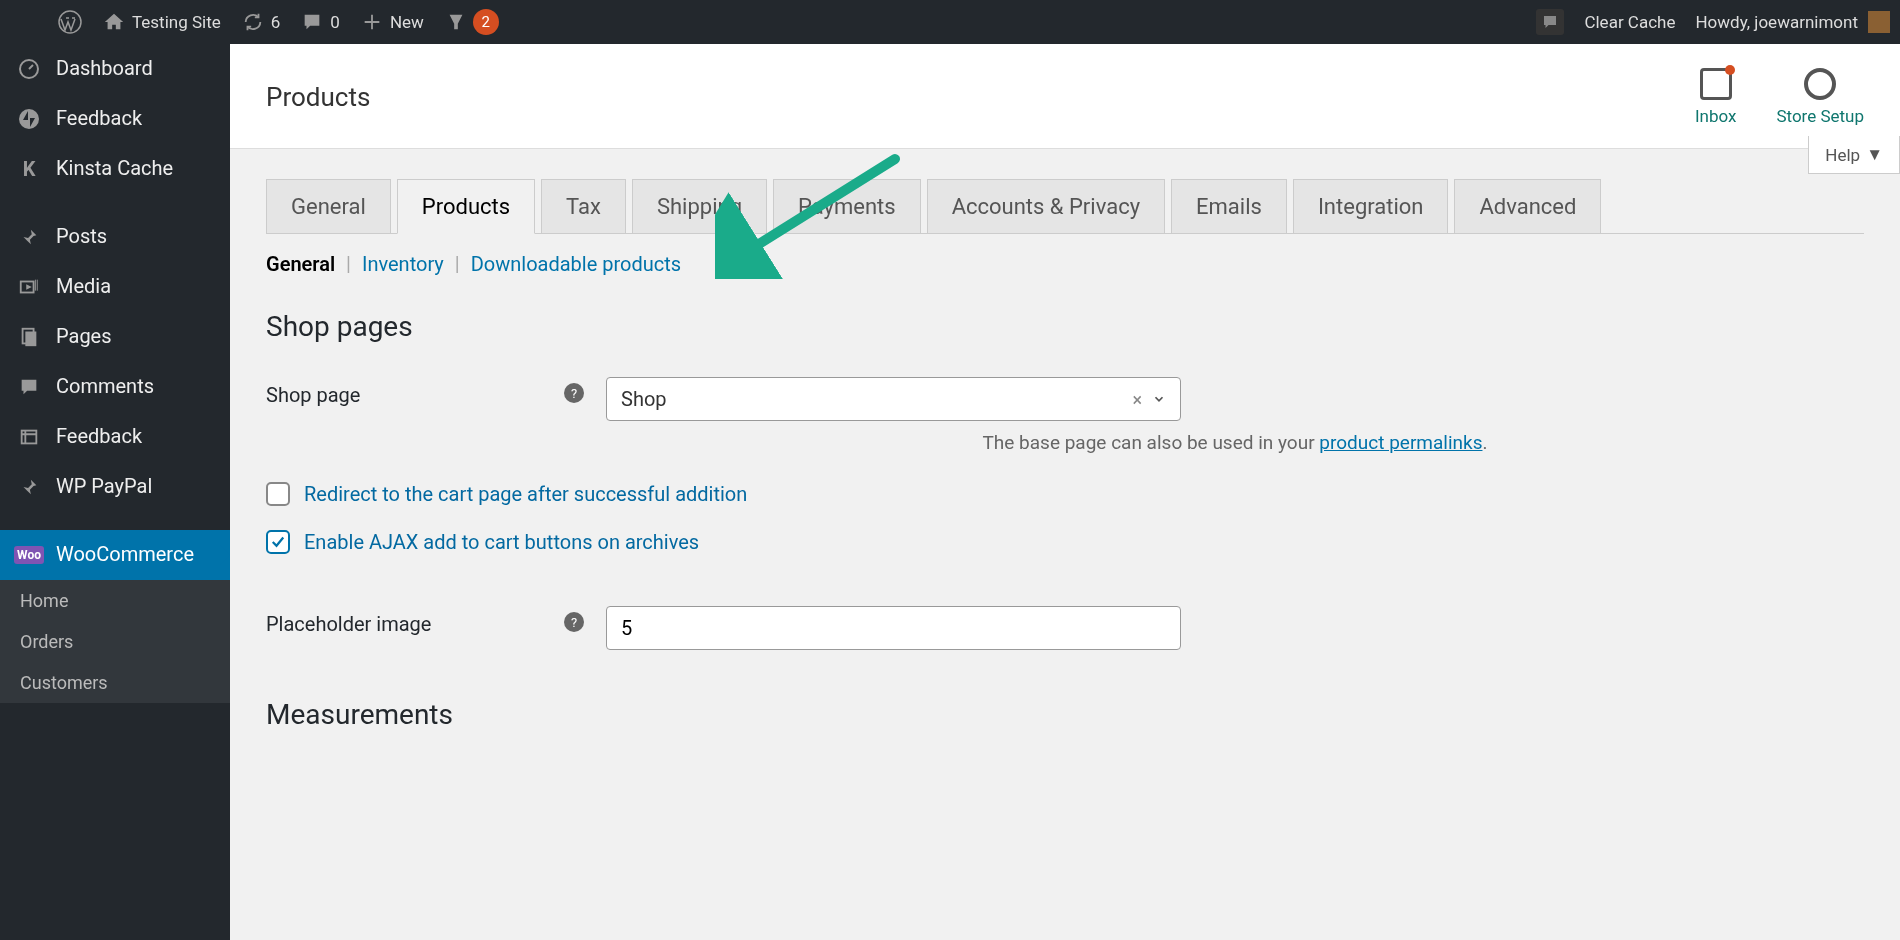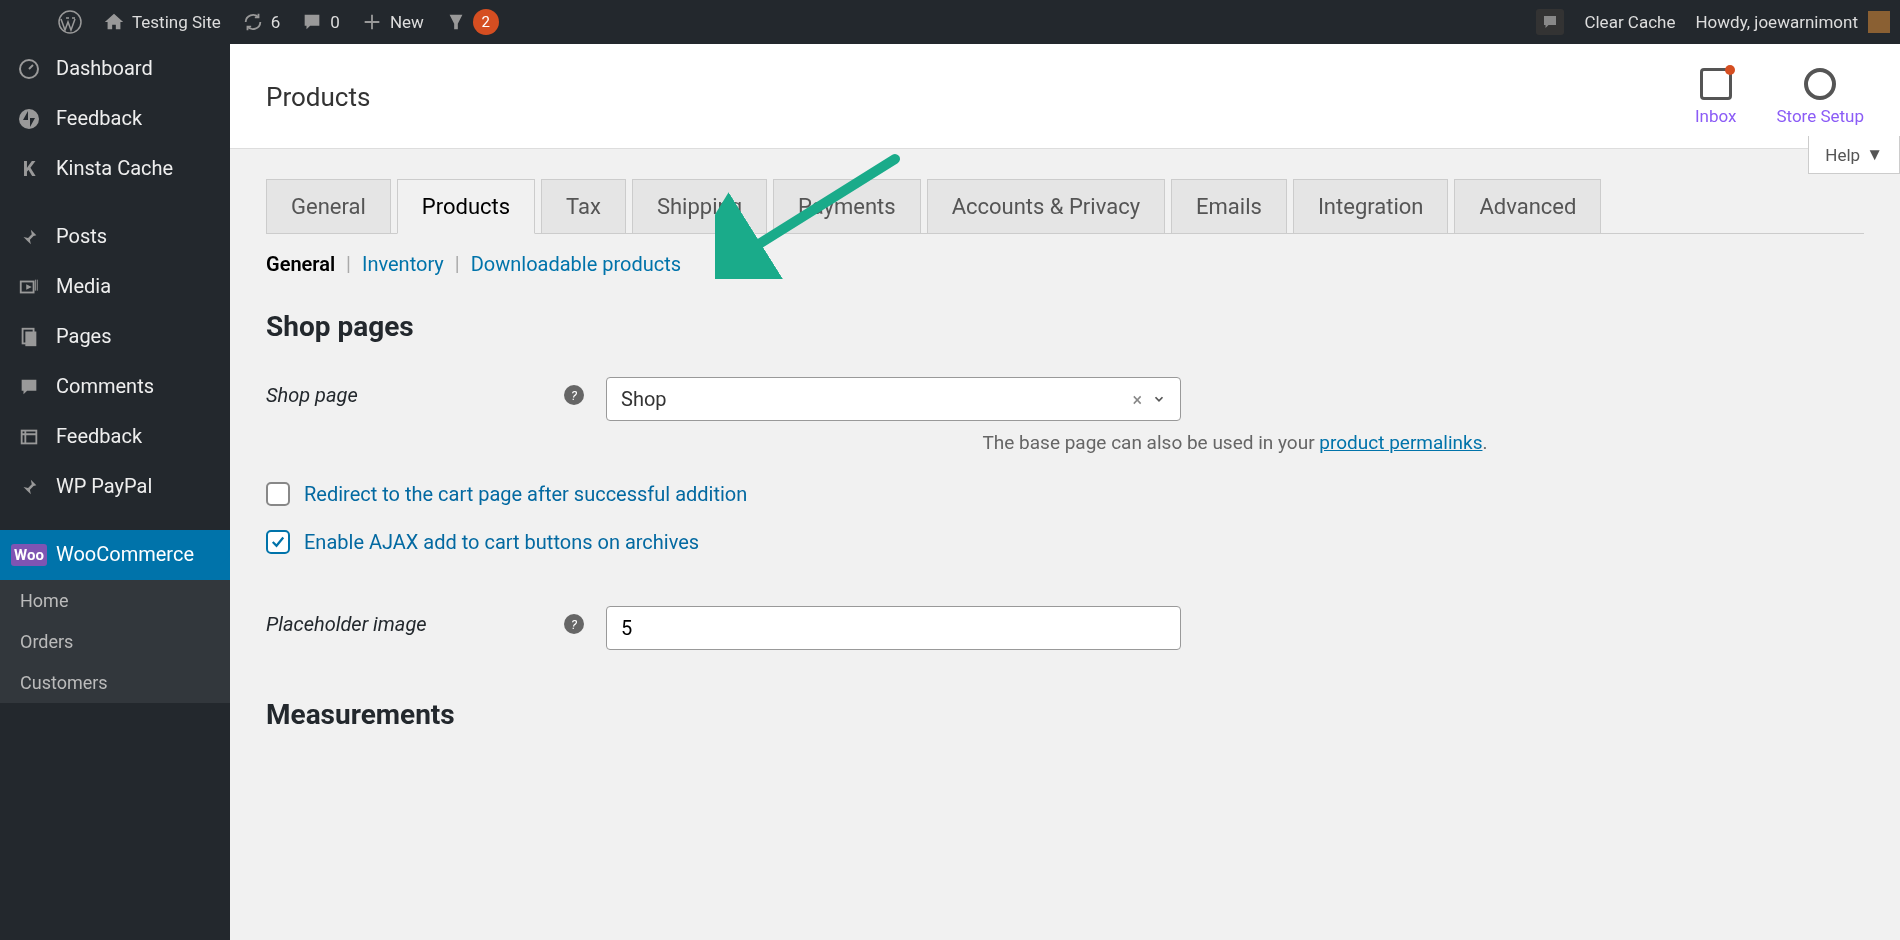--- a/index.html
+++ b/index.html
@@ -27,55 +27,55 @@
 
 
 .content { position:absolute; top:44px; left:230px; right:0; bottom:0; background:#f1f1f1; }
 .page-header { background:#fff; border-bottom:1px solid #ddd; padding:24px 36px 22px; display:flex; align-items:center; }
 .page-header h1 { font-size:26px; font-weight:400; color:#333; }
 .page-header .header-actions { margin-left:auto; display:flex; gap:40px; }
 .header-action { text-align:center; cursor:pointer; }
 .header-action .ha-icon { width:32px; height:32px; margin:0 auto 6px; position:relative; border:3px solid #555; border-radius:4px; }
 .header-action .ha-icon.inbox::before { content:""; position:absolute; top:-6px; right:-6px; width:10px; height:10px; background:#d54e21; border-radius:50%; }
 .header-action .ha-icon.circle { border-radius:50%; border-width:4px; }
-.header-action .ha-label { font-size:17px; color:#8b5cf6; }
+.header-action .ha-label { font-size:17px; color:#0f766e; }
 .help-tab { position:absolute; right:0px; top:92px; background:#fff; border:1px solid #ccc; border-top:none; padding:8px 16px; font-size:17px; color:#555; cursor:pointer; display:flex; align-items:center; gap:6px; }
 
 .tabs-area { padding:30px 36px 0; }
 .nav-tabs { display:flex; border-bottom:1px solid #ccc; }
 .nav-tab { padding:14px 24px; background:#e5e5e5; border:1px solid #ccc; border-bottom:none; margin-right:6px; font-size:22px; color:#555; cursor:pointer; }
 .nav-tab.active { background:#f1f1f1; border-bottom:1px solid #f1f1f1; margin-bottom:-1px; color:#000; }
 .subtabs { margin-top:18px; font-size:20px; }
 .subtabs .st { color:#0073aa; cursor:pointer; }
 .subtabs .st.active { color:#000; font-weight:600; }
 .subtabs .divider { color:#aaa; margin:0 6px; }
 
 .section { padding:0 36px; }
-.section h2 { font-size:28px; font-weight:700; color:#23282d; margin-top:34px; margin-bottom:20px; }
+.section h2 { font-size:28px; font-weight:400; color:#23282d; margin-top:34px; margin-bottom:20px; }
 .form-row { display:flex; align-items:flex-start; padding:14px 0; }
-.form-row .row-label { width:340px; font-size:20px; color:#23282d; padding-top:6px; display:flex; align-items:center;font-style:italic; }
+.form-row .row-label { width:340px; font-size:20px; color:#23282d; padding-top:6px; display:flex; align-items:flex-start; }
 .form-row .help-tip { width:20px; height:20px; border-radius:50%; background:#666; color:#fff; font-size:13px; display:flex; align-items:center; justify-content:center; margin-right:22px; cursor:help; }
 .form-row .row-field { flex:1; }
 .select-box { width:575px; height:44px; border:1px solid #999; border-radius:4px; background:#fff; display:flex; align-items:center; padding:0 14px; font-size:20px; color:#333; cursor:pointer; }
 .select-box .sel-controls { margin-left:auto; color:#888; display:flex; gap:10px; font-size:18px; }
 .hint { font-size:19px; color:#666; margin-top:10px;text-align:center; }
 .hint a { color:#0073aa; text-decoration:underline; }
 .checkbox-row { display:flex; align-items:center; gap:14px; margin-bottom:24px; }
 .checkbox { width:24px; height:24px; border:2px solid #888; border-radius:5px; background:#fff; cursor:pointer; display:flex; align-items:center; justify-content:center; }
 .checkbox.checked { border-color:#0073aa; }
 .checkbox.checked svg { display:block; }
 .checkbox svg { display:none; width:18px; height:18px; stroke:#0073aa; stroke-width:3; fill:none; }
 .checkbox-label { font-size:20px; color:#0369a1; }
 .text-input { width:575px; height:44px; border:1px solid #999; border-radius:4px; background:#fff; padding:0 14px; font-size:20px; }
 
 
 .arrow { position:absolute; top:105px; left:485px; pointer-events:none; }
 .arrow svg { width:200px; height:130px; }
 
-.woo-badge { background:#7f54b3; color:#fff; font-size:15px; font-weight:700; border-radius:3px; padding:2px 3px; }
+.woo-badge { background:#7f54b3; color:#fff; font-size:12px; font-weight:700; border-radius:3px; padding:2px 3px; }
 </style>
 </head>
 <body>
 
 <div class="adminbar">
   <div class="left">
     <div class="item">
         <span class="icon">
           <svg viewBox="0 0 24 24" width="24" height="24" fill="#999">
             <circle cx="12" cy="12" r="11" fill="none" stroke="#999" stroke-width="1.5"></circle>

